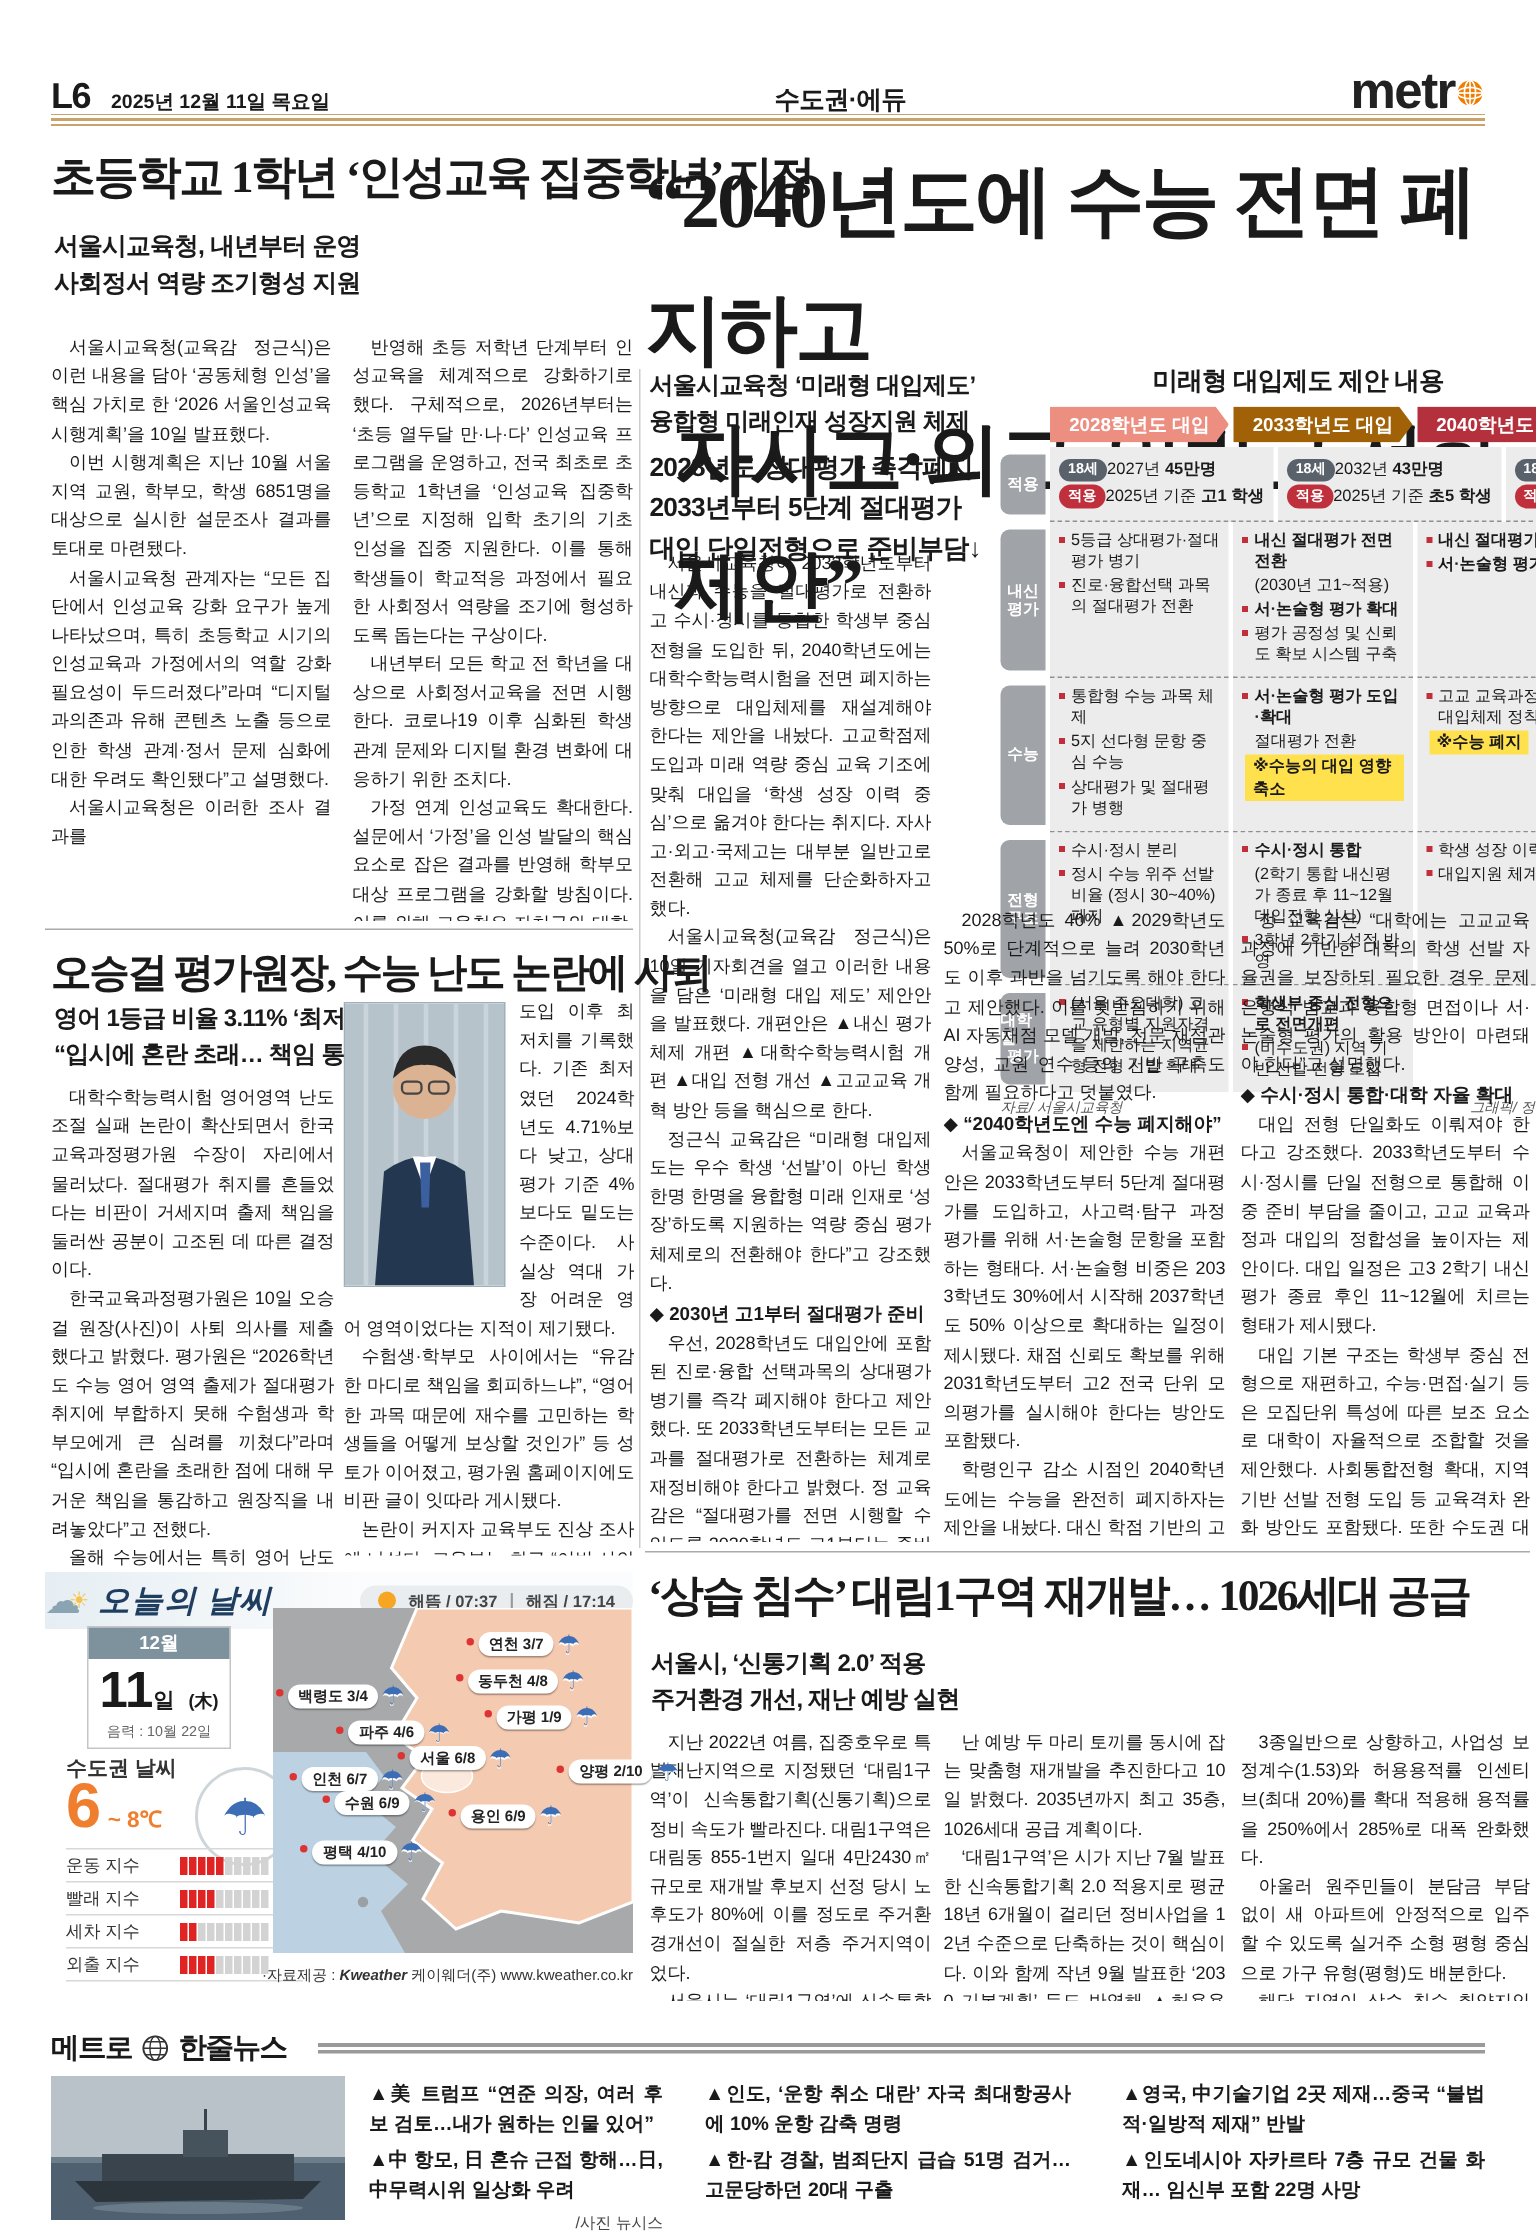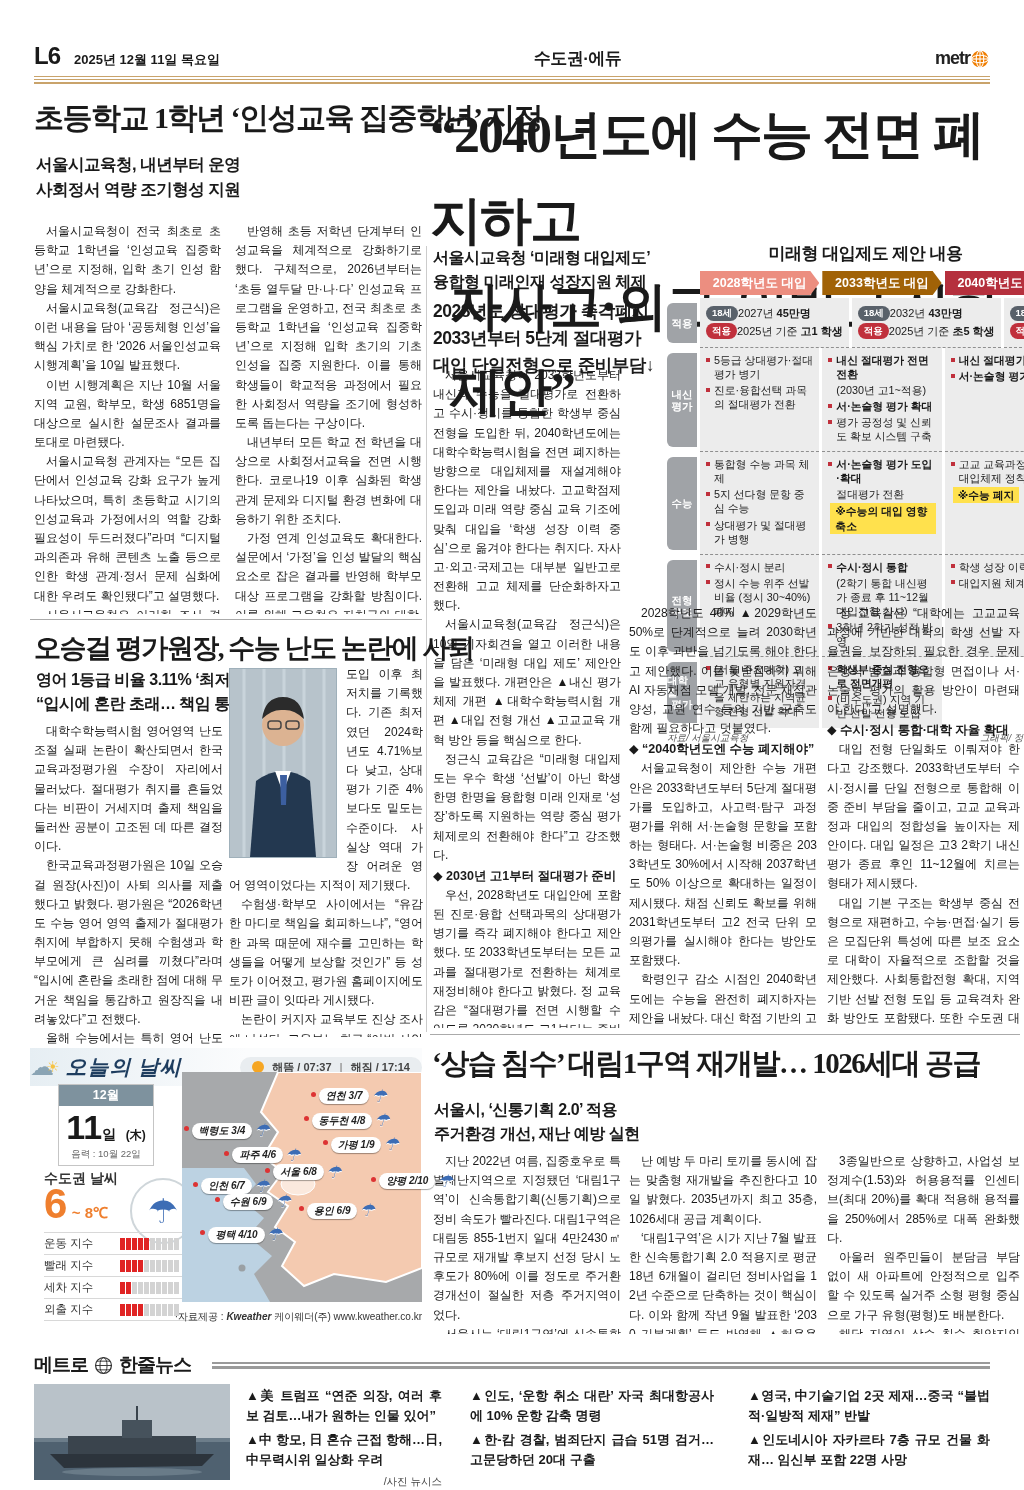--- a/index.html
+++ b/index.html
@@ -4,21 +4,21 @@
 <style>
   html,body{margin:0;padding:0;background:#e8e8e8;}
   #page{position:relative;width:1024px;height:1490px;background:#fff;overflow:hidden;
         font-family:"Liberation Sans","DejaVu Sans",sans-serif;color:#1a1a1a;}
   .serif{font-family:"Liberation Serif","DejaVu Serif",serif;}
   .abs{position:absolute;}
   
   #page-label{font-size:24px;font-weight:bold;letter-spacing:-1px;}
   #page-date{font-size:13px;font-weight:bold;margin-left:14px;}
   #section-title{font-size:17px;font-weight:bold;letter-spacing:-0.5px;}
-  #metro-logo{font-size:18px;font-weight:bold;letter-spacing:-1px;color:#222;display:flex;align-items:center;}
+  #metro-logo{font-size:34px;font-weight:bold;letter-spacing:-1px;color:#222;display:flex;align-items:center;}
   #mast-rule{height:8px;background:linear-gradient(#c9a36b 0 1px,transparent 1px 3px,#c9a36b 3px 4.5px,transparent 4.5px 6.5px,#c9a36b 6.5px 8px);}
   
   .bp{font-size:12px;line-height:1.6;text-align:justify;margin:0;word-break:break-all;}
   .bp.ind{text-indent:12px;}
   .xhead{font-size:12.5px;font-weight:bold;margin:3px 0 1px;}
   .byline{text-align:right;font-size:11px;color:#333;margin:2px 0 0;}
   .subhead{font-size:16.5px;font-weight:bold;line-height:1.5;letter-spacing:-0.5px;}
   .col{overflow:hidden;}
   .vrule{width:1px;background:#ccc;}
   .hrule{height:1px;background:#aaa;}
@@ -113,21 +113,20 @@
     </span>
   </div>
   <div id="mast-rule" class="abs" style="left:34px;right:34px;top:76px;"></div>
 
   <div class="abs serif" id="a1-title" style="left:34px;top:98px;">초등학교 1학년 ‘인성교육 집중학년’ 지정</div>
   <div class="abs subhead" style="left:36px;top:152px;">
     <div>서울시교육청, 내년부터 운영</div>
     <div>사회정서 역량 조기형성 지원</div>
   </div>
   <div class="abs col" style="left:34px;top:222px;width:187px;height:392px;">
-      <p class="bp ind">서울시교육청이 전국 최초로 초등학교 1학년을 ‘인성교육 집중학년’으로 지정해, 입학 초기 인성 함양을 체계적으로 강화한다.</p>
       <p class="bp ind">서울시교육청(교육감 정근식)은 이런 내용을 담아 ‘공동체형 인성’을 핵심 가치로 한 ‘2026 서울인성교육 시행계획’을 10일 발표했다.</p>
       <p class="bp ind">이번 시행계획은 지난 10월 서울지역 교원, 학부모, 학생 6851명을 대상으로 실시한 설문조사 결과를 토대로 마련됐다.</p>
       <p class="bp ind">서울시교육청 관계자는 “모든 집단에서 인성교육 강화 요구가 높게 나타났으며, 특히 초등학교 시기의 인성교육과 가정에서의 역할 강화 필요성이 두드러졌다”라며 “디지털 과의존과 유해 콘텐츠 노출 등으로 인한 학생 관계·정서 문제 심화에 대한 우려도 확인됐다”고 설명했다.</p>
       <p class="bp ind">서울시교육청은 이러한 조사 결과를</p>
     </div>
   <div class="abs col" style="left:235px;top:222px;width:187px;height:392px;">
       <p class="bp ind">반영해 초등 저학년 단계부터 인성교육을 체계적으로 강화하기로 했다. 구체적으로, 2026년부터는 ‘초등 열두달 만·나·다’ 인성교육 프로그램을 운영하고, 전국 최초로 초등학교 1학년을 ‘인성교육 집중학년’으로 지정해 입학 초기의 기초 인성을 집중 지원한다. 이를 통해 학생들이 학교적응 과정에서 필요한 사회정서 역량을 조기에 형성하도록 돕는다는 구상이다.</p>
       <p class="bp ind">내년부터 모든 학교 전 학년을 대상으로 사회정서교육을 전면 시행한다. 코로나19 이후 심화된 학생 관계 문제와 디지털 환경 변화에 대응하기 위한 조치다.</p>
       <p class="bp ind">가정 연계 인성교육도 확대한다. 설문에서 ‘가정’을 인성 발달의 핵심 요소로 잡은 결과를 반영해 학부모 대상 프로그램을 강화할 방침이다. 이를 위해 교육청은 자치구와 대학, 공공기관과 협력할 예정이다. 도서관, 미술관 등 지역 문화시설과 연계한 지역 연계 체험형 인성교육 과정도 개설한다.</p>
     </div>
@@ -424,21 +423,21 @@
       </div>
     <svg class="abs" id="wx-map" style="left:152px;top:24px;" width="240" height="230" viewBox="0 0 240 230">
       <rect width="240" height="230" fill="#a7a9ab"></rect>
       <path d="M0,96 L62,96 L74,112 L60,128 L82,146 L66,164 L90,184 L72,202 L88,230 L0,230 Z" fill="#bcd2e2"></path>
       <path d="M96,0 L240,0 L240,196 L204,210 L152,202 L122,214 L100,194 L113,170 L93,155 L106,134 L86,120 L101,100 L81,85 L96,60 L79,40 Z" fill="#f4cab0" stroke="#fff" stroke-width="2"></path>
       <ellipse cx="116" cy="112" rx="17" ry="11" fill="#fbe9dd" stroke="#fff"></ellipse>
       <circle cx="52" cy="120" r="4" fill="#9aa0a4"></circle>
         <circle cx="40" cy="160" r="3" fill="#9aa0a4"></circle>
         <circle cx="60" cy="196" r="3.5" fill="#9aa0a4"></circle>
     </svg>
-    <div class="abs" id="wx-cities" style="left:152px;top:24px;width:240px;height:173px;font-style:italic;">
+    <div class="abs" id="wx-cities" style="left:152px;top:24px;width:240px;height:173px;">
         <div class="city" style="left: 57%; top: 8%;">
           <span class="pill">연천 3/7</span>
           <span class="umb">☂</span>
         </div>
         <div class="city" style="left: 54%; top: 22%;">
           <span class="pill">동두천 4/8</span>
           <span class="umb">☂</span>
         </div>
         <div class="city" style="left: 4%; top: 28%;">
           <span class="pill">백령도 3/4</span>

